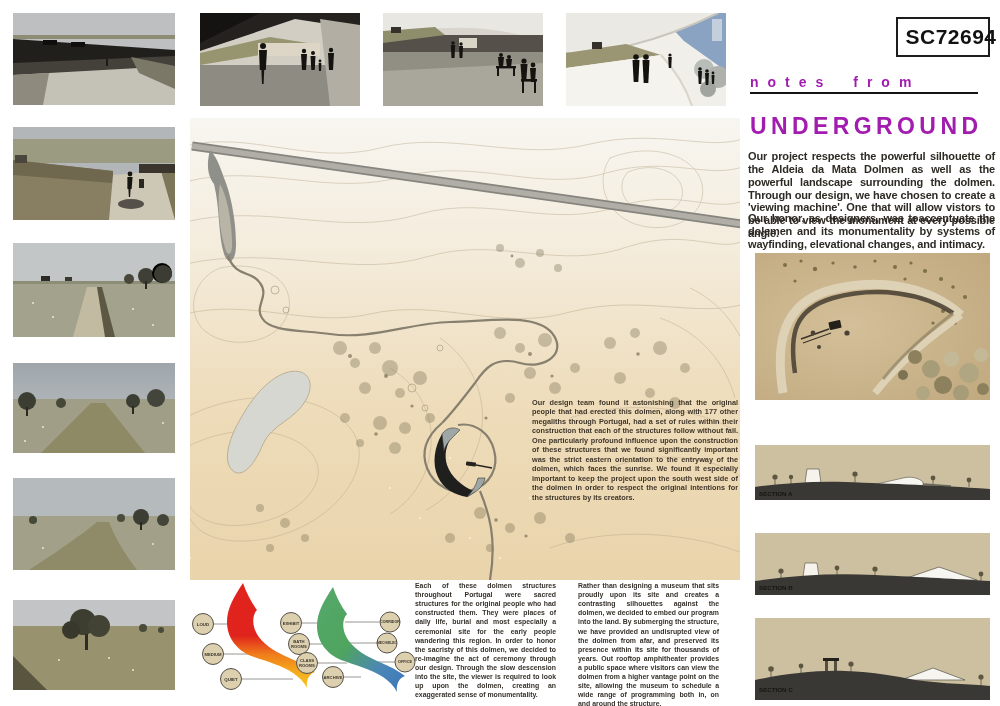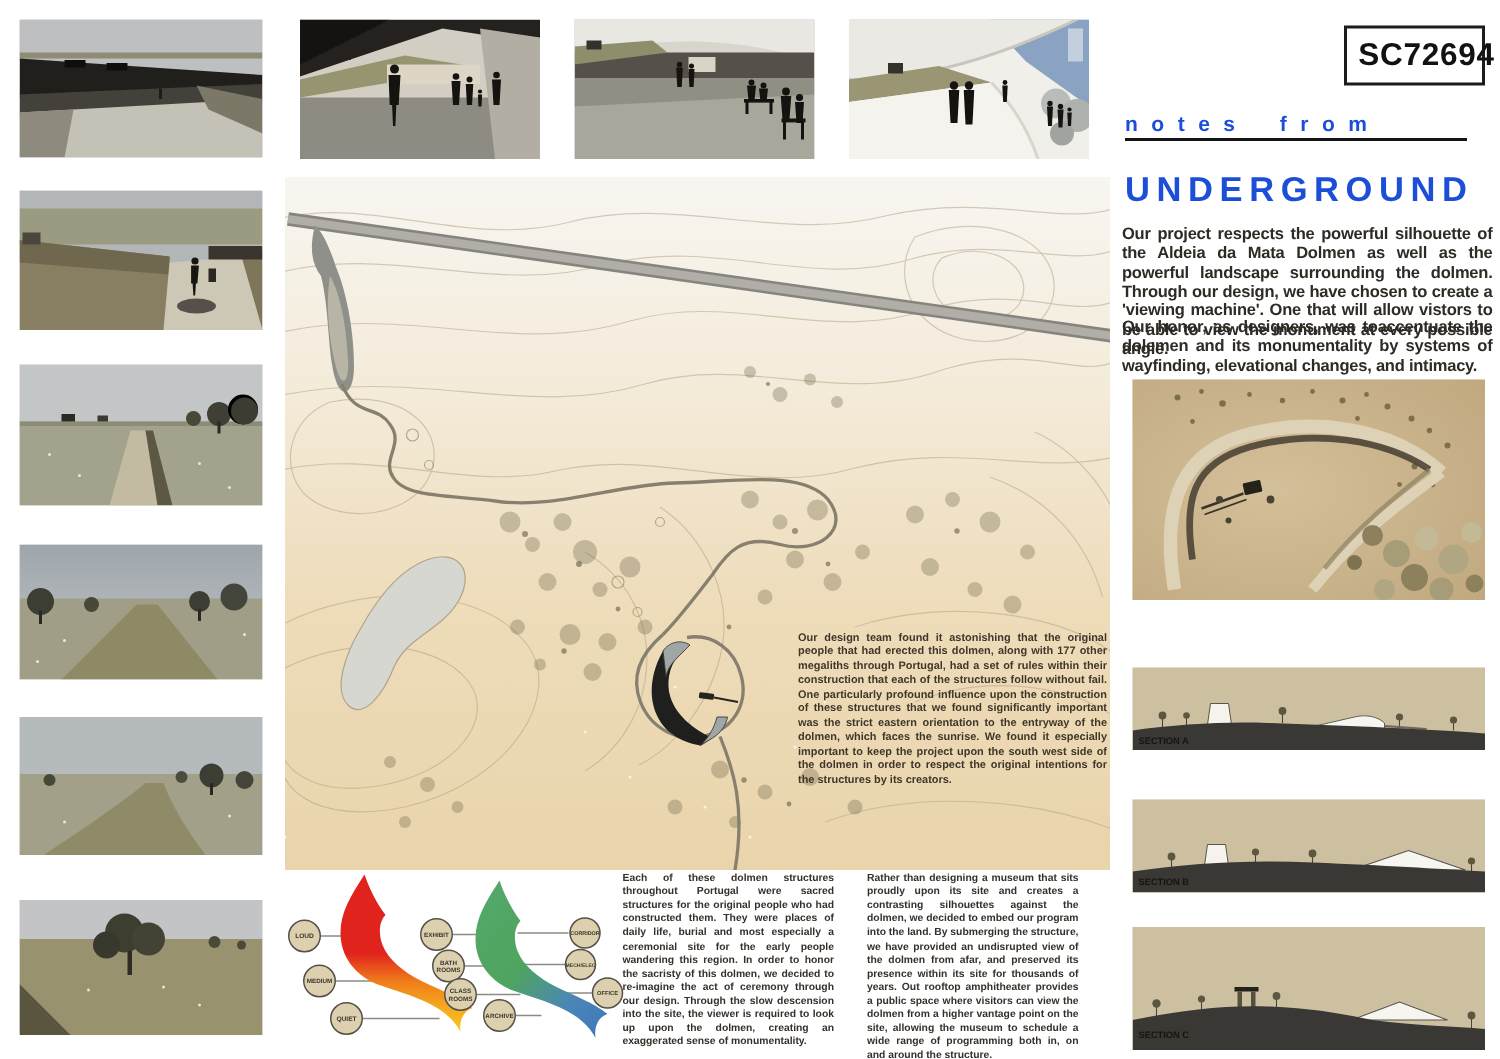--- a/index.html
+++ b/index.html
@@ -11,35 +11,35 @@
   .photo { position:absolute; overflow:hidden; background:#cfcecb; }
   .photo svg { display:block; width:100%; height:100%; }
 
   
   .code-box {
     position:absolute; left:896px; top:17px; width:94px; height:40px;
     border:2px solid #1c1c1c; background:#fff;
     display:flex; align-items:center; justify-content:center;
     font-size:21px; font-weight:bold; letter-spacing:.5px; color:#121212;padding-left:16px;
   }
-  .title { position:absolute; left:750px; top:74px; width:228px; color:#1d4ed8; }
+  .title { position:absolute; left:750px; top:74px; width:228px; color:#a21caf; }
   .title .l1 {
     font-size:14px; font-weight:bold; letter-spacing:9px; word-spacing:8px;
     white-space:nowrap; border-bottom:2.5px solid #141414; padding-bottom:2px;
   }
   .title .l2 { font-size:23px; font-weight:bold; letter-spacing:4.4px; white-space:nowrap; margin-top:19px; }
 
   
   .rightcol-text {
     position:absolute; left:748px; width:247px;
     font-size:11px; font-weight:bold; line-height:1.17; letter-spacing:-0.15px;
     text-align:justify; color:#2e2a24;
   }
   .map-note {
-    position:absolute; left:532px; top:420px; width:206px;
+    position:absolute; left:532px; top:398px; width:206px;
     font-size:7.3px; line-height:1.3; font-weight:bold;
     text-align:justify; color:#3f362a;
   }
   .bottom-text {
     position:absolute; top:581px; width:141px;
     font-size:6.9px; line-height:1.32; font-weight:bold;
     text-align:justify; color:#35302a;
   }
 
   

